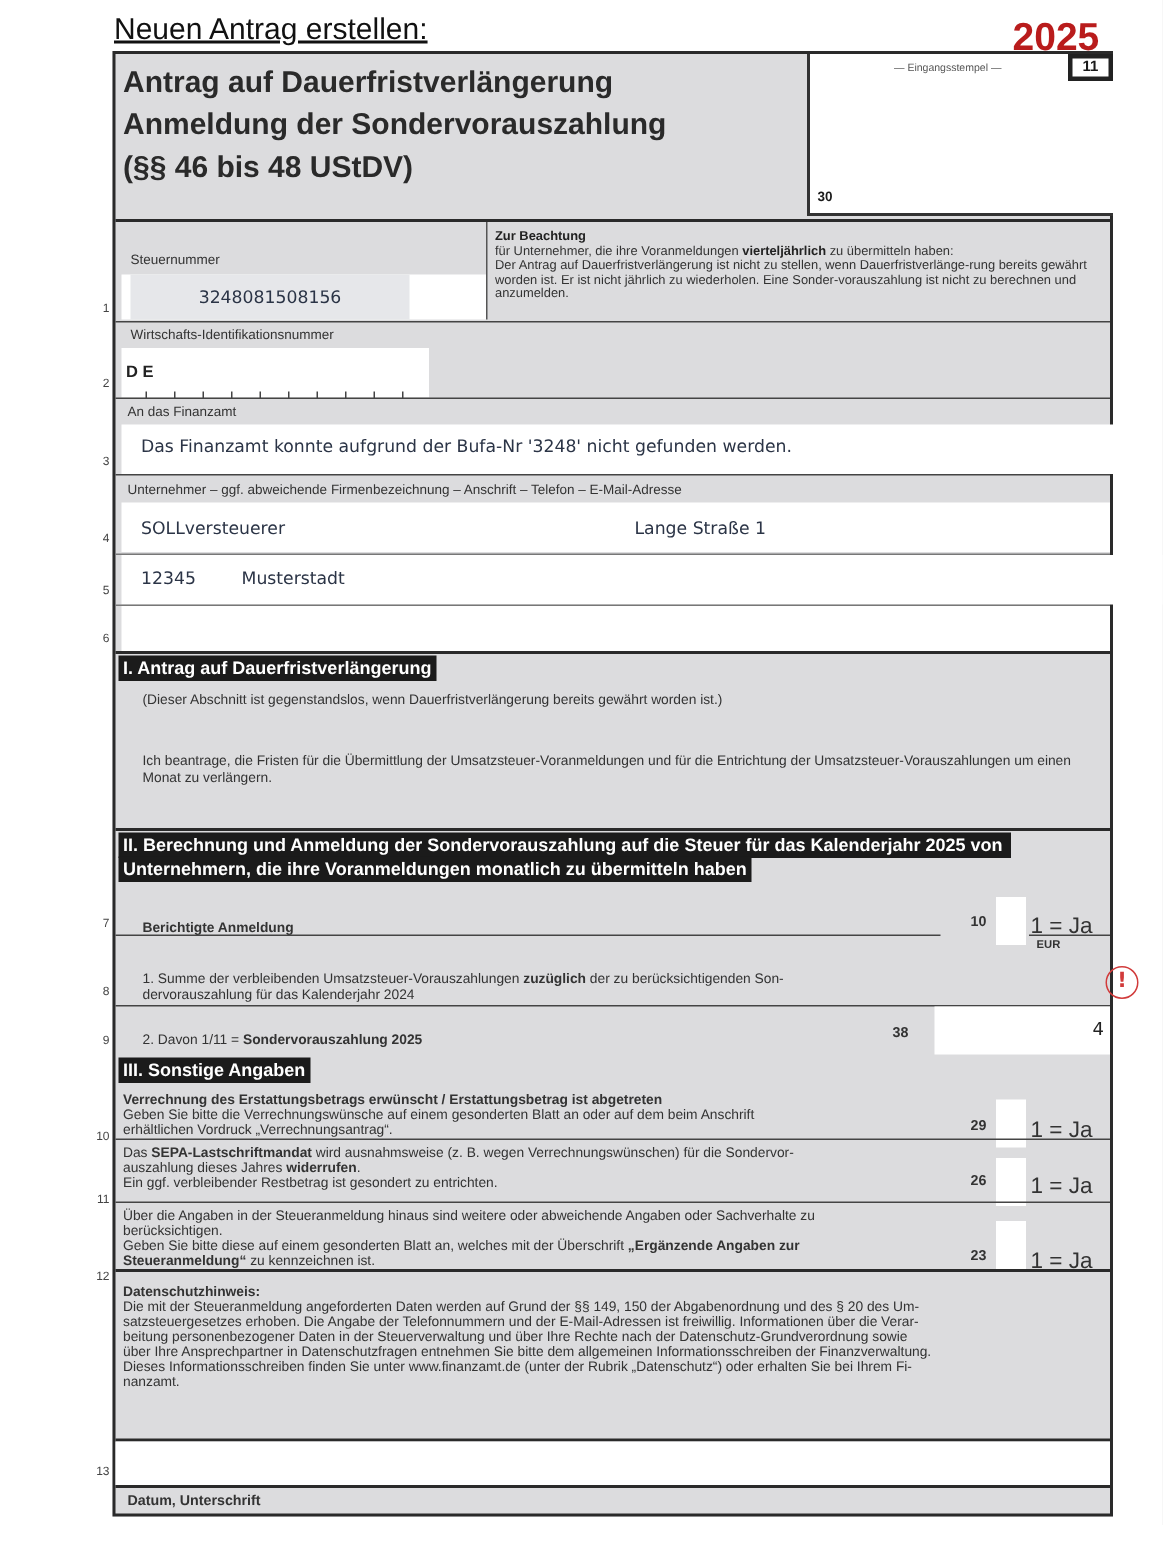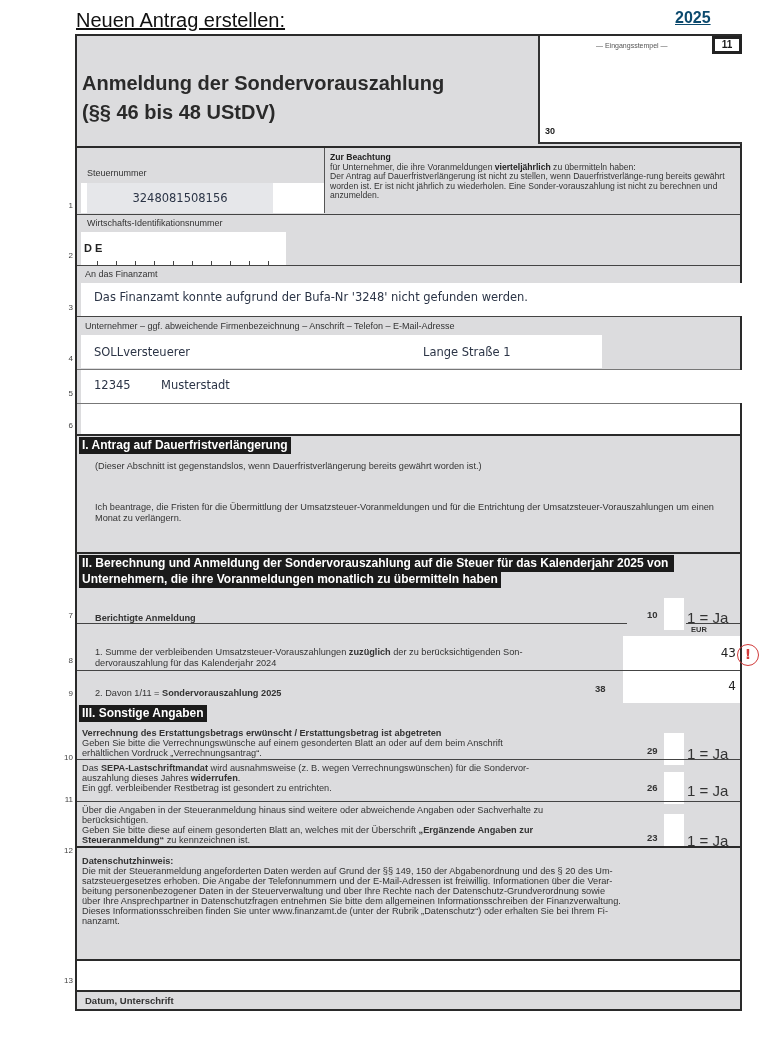--- a/index.html
+++ b/index.html
@@ -1,20 +1,20 @@
 <!DOCTYPE html>
 <html><head>
 <meta charset="utf-8">
 <style>
   * { box-sizing: border-box; margin: 0; padding: 0; }
   html, body { width: 775px; height: 1041px; background: #ffffff; overflow: hidden; }
   body { font-family: "Liberation Sans", sans-serif; color: #1a1a1a; position: relative; }
 
   .top-link { position: absolute; left: 76px; top: 9px; font-size: 20px; color: #111; text-decoration: underline; cursor: pointer; }
-  .year { position: absolute; left: 675px; top: 9px; font-size: 16px; font-weight: bold; color: #0c4a6e; text-decoration: underline; }
+  .year { position: absolute; left: 675px; top: 9px; font-size: 26px; font-weight: bold; color: #b91c1c; text-decoration: underline; }
 
   .form { position: absolute; left: 75px; top: 34px; width: 667px; height: 977px; border: 2px solid #2a2a2a; background: #dcdcde; }
 
   .linenum { position: absolute; left: 63px; font-size: 8px; color: #444; width: 10px; text-align: right; }
 
   
   .title-block { position: absolute; left: 0; top: 0; width: 461px; height: 108px; }
   .title-line { position: absolute; left: 5px; font-size: 20px; font-weight: bold; color: #2a2a2a; }
   .stamp { position: absolute; left: 461px; top: 0; width: 204px; height: 108px; background: #fff; border-left: 2px solid #333; border-bottom: 2px solid #333; }
   .stamp-label { position: absolute; left: 56px; top: 6px; font-size: 7px; color: #555; }
@@ -61,20 +61,21 @@
 <div class="linenum" style="top:656px">8</div>
 <div class="linenum" style="top:689px">9</div>
 <div class="linenum" style="top:753px">10</div>
 <div class="linenum" style="top:795px">11</div>
 <div class="linenum" style="top:846px">12</div>
 <div class="linenum" style="top:976px">13</div>
 
 <div class="form">
 
   <div class="title-block">
+    <div class="title-line" style="top:8px">Antrag auf Dauerfristverlängerung</div>
     <div class="title-line" style="top:36px">Anmeldung der Sondervorauszahlung</div>
     <div class="title-line" style="top:65px">(§§ 46 bis 48 UStDV)</div>
   </div>
   <div class="stamp">
     <div class="stamp-label">— Eingangsstempel —</div>
     <div class="stamp-11">11</div>
     <div class="stamp-30">30</div>
   </div>
   <div class="hline thick" style="top:110px"></div>
 
@@ -108,21 +109,21 @@
   </div>
   <div class="hline" style="top:229px"></div>
 
   <div class="label-sm" style="left:8px; top:233px">An das Finanzamt</div>
   <div class="field-white" style="left:4px; top:247px; width:663px; height:33px;">
     <div class="field-text" style="left:13px; top:7px">Das Finanzamt konnte aufgrund der Bufa-Nr '3248' nicht gefunden werden.</div>
   </div>
   <div class="hline" style="top:280px"></div>
 
   <div class="label-sm" style="left:8px; top:285px">Unternehmer – ggf. abweichende Firmenbezeichnung – Anschrift – Telefon – E-Mail-Adresse</div>
-  <div class="field-white" style="left:4px; top:299px; width:521px; height:33px;">
+  <div class="field-white" style="left:4px; top:299px; width:659px; height:33px;">
     <div class="field-text" style="left:13px; top:10px">SOLLversteuerer</div>
     <div class="field-text" style="left:342px; top:10px">Lange Straße 1</div>
   </div>
   <div class="hline" style="top:333px; background:#777"></div>
   <div class="field-white" style="left:4px; top:334px; width:774px; height:33px;">
     <div class="field-text" style="left:13px; top:8px">12345</div>
     <div class="field-text" style="left:80px; top:8px">Musterstadt</div>
   </div>
   <div class="hline" style="top:367px; background:#777"></div>
   <div class="field-white" style="left:4px; top:368px; width:659px; height:30px;">
@@ -143,21 +144,20 @@
   <div class="cb" style="left:587px; top:562px; height:32px"></div>
   <div class="ja" style="left:610px; top:573px">1 = Ja</div>
   <div class="hline" style="top:587px; width:550px"></div>
   <div class="hline" style="top:587px; left:609px; width:54px"></div>
   <div style="position:absolute; left:614px; top:589px; font-size:7.5px; font-weight:bold; color:#333">EUR</div>
 
   <div class="section-text" style="left:18px; top:611px">
     <span>1. Summe der verbleibenden Umsatzsteuer-Vorauszahlungen </span><b>zuzüglich</b><span> der zu berücksichtigenden Son-</span><br>
     <span>dervorauszahlung für das Kalenderjahr 2024</span>
   </div>
-  <div class="amount" style="left:546px; top:600px; width:117px; height:34px; line-height:34px">43</div>
   <div class="hline" style="top:634px"></div>
 
   <div class="section-text" style="left:18px; top:652px">
     <span>2. Davon 1/11 = </span><b>Sondervorauszahlung 2025</b>
   </div>
   <div class="kz" style="left:518px; top:647px">38</div>
   <div class="amount" style="left:546px; top:635px; width:117px; height:32px; line-height:30px">4</div>
 
   <div class="section-head" style="left:2px; top:669px">III. Sonstige Angaben</div>
 

